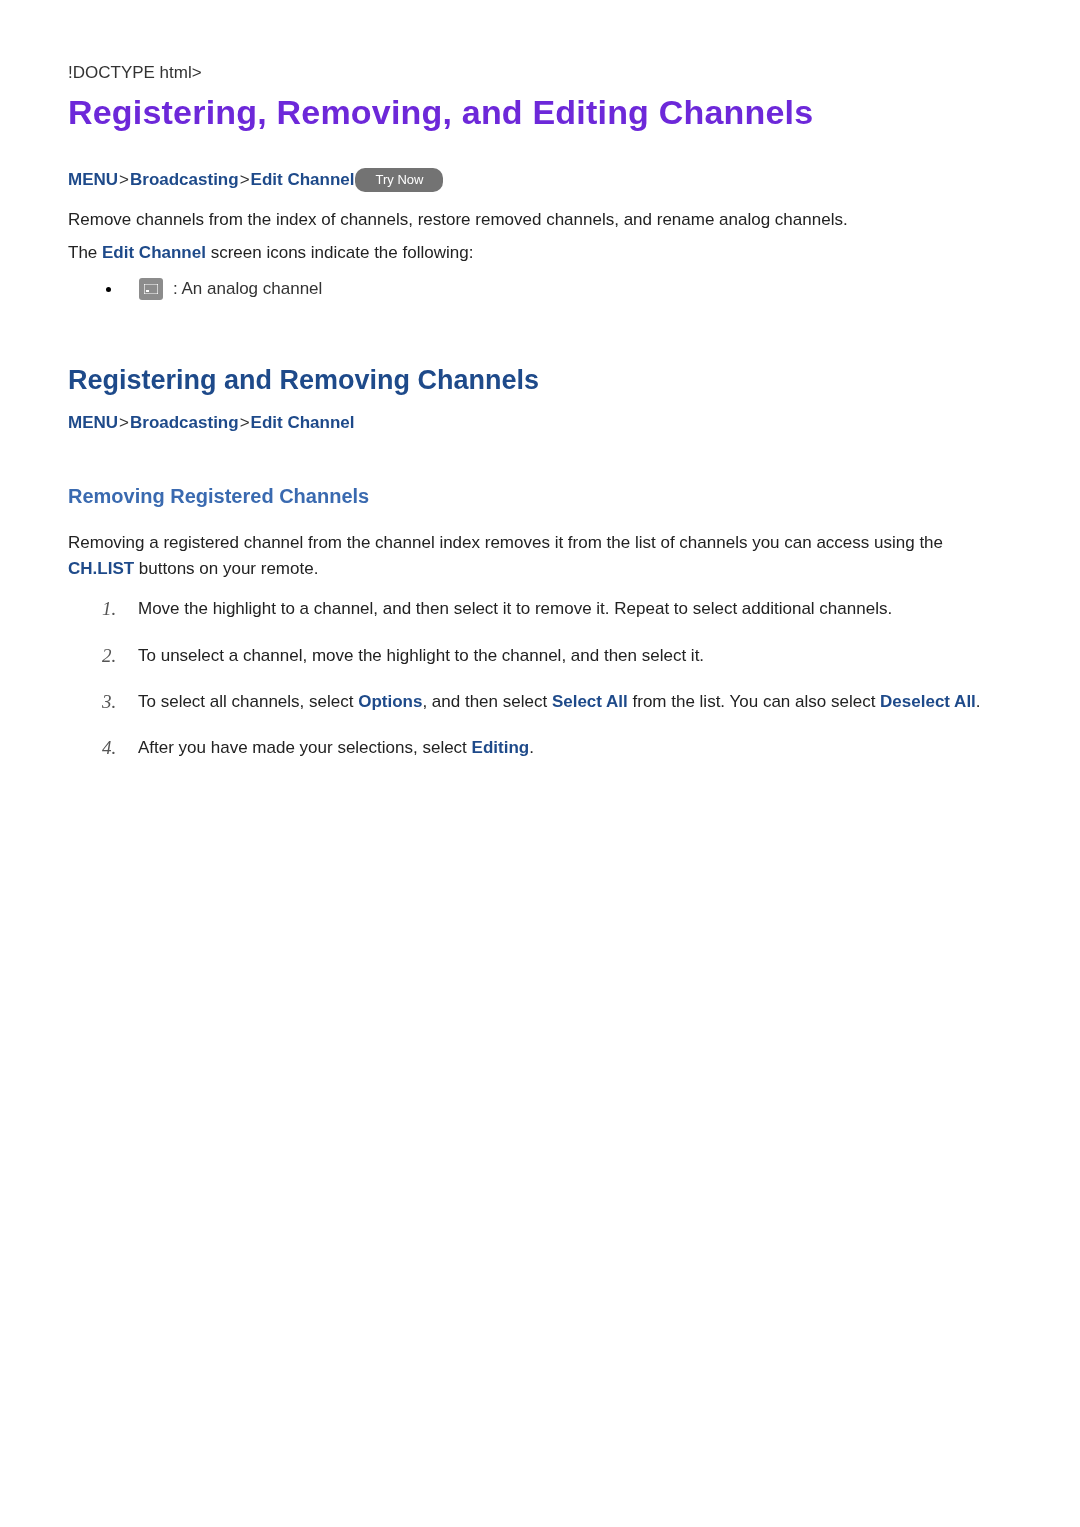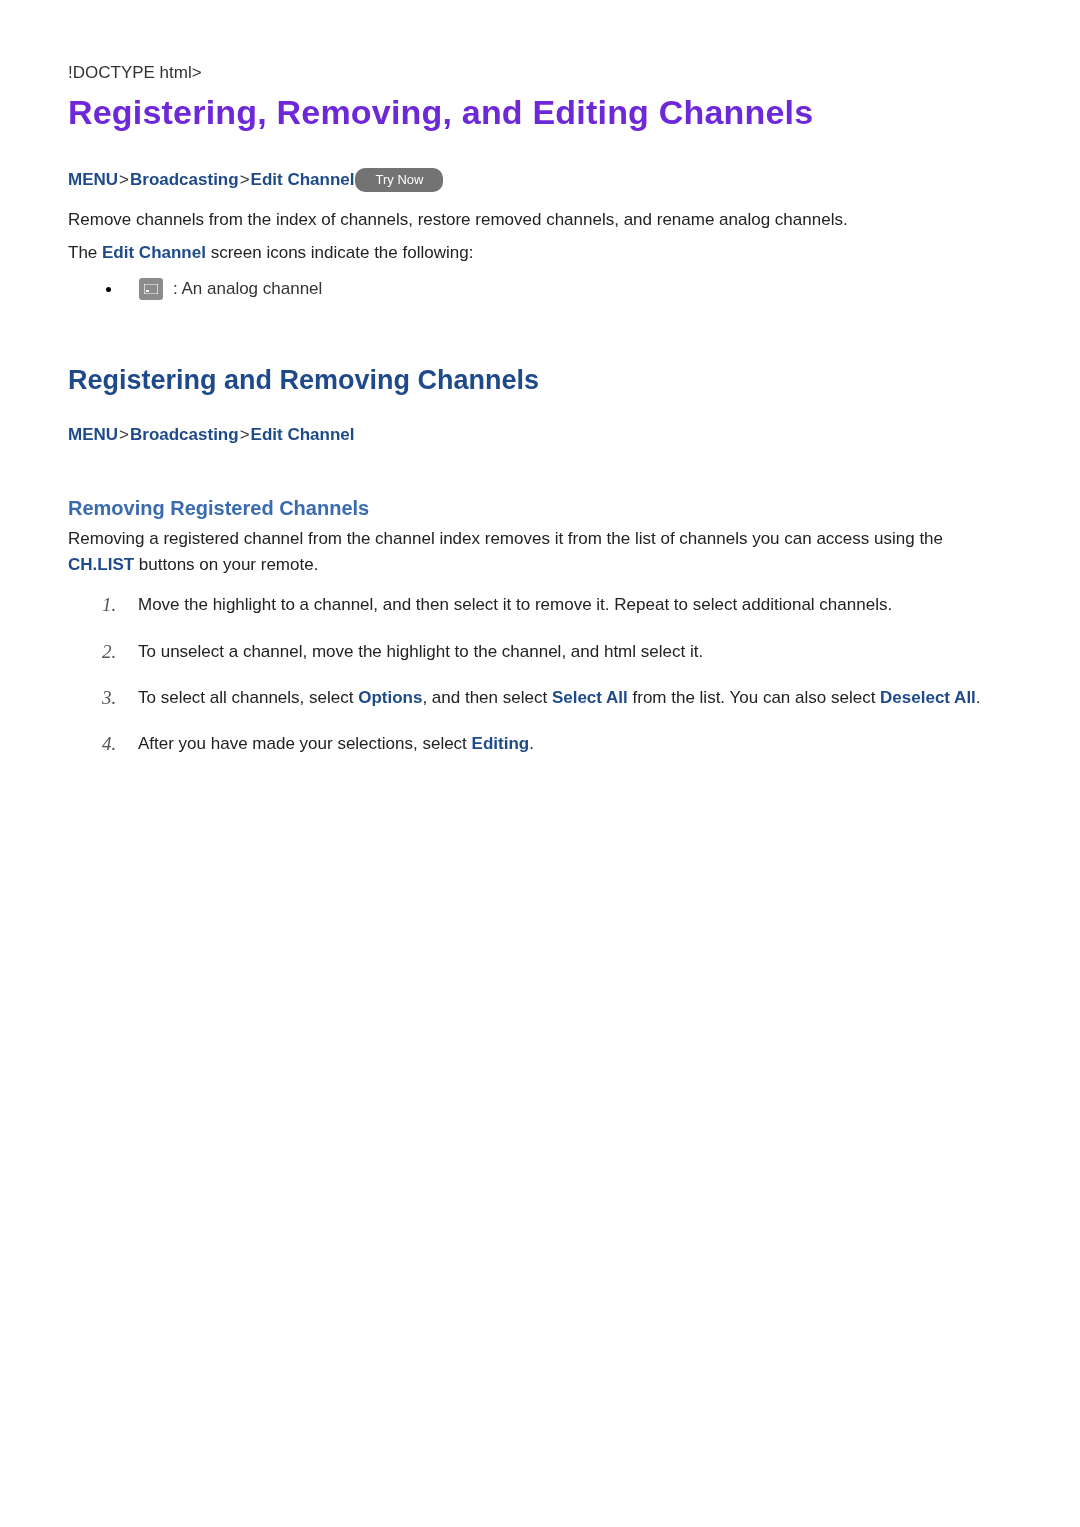--- a/index.html
+++ b/index.html
@@ -20,28 +20,28 @@
     font-weight: 700;
     color: #6d28d9;
     margin-bottom: 28px;
     letter-spacing: 0.2px;
   }
   h2 {
     font-size: 27px;
     font-weight: 700;
     color: #1e4a8a;
     margin-top: 58px;
-    margin-bottom: 20px;
+    margin-bottom: 8px;
   }
   h3 {
     font-size: 20px;
     font-weight: 700;
     color: #3a6ab0;
     margin-top: 44px;
-    margin-bottom: 2px;
+    margin-bottom: 18px;
   }
   .breadcrumb {
     font-weight: 700;
     color: #1e4a8a;
     margin-bottom: 14px;
     display: flex;
     align-items: center;
     gap: 1px;
     flex-wrap: wrap;
   }
@@ -155,21 +155,21 @@
 </div>
 
 <h3>Removing Registered Channels</h3>
 
 <p>
   <span>Removing a registered channel from the channel index removes it from the list of channels you can access using the </span><span class="inline-term">CH.LIST</span><span> buttons on your remote.</span>
 </p>
 
 <ol class="steps">
   <li>Move the highlight to a channel, and then select it to remove it. Repeat to select additional channels.</li>
-  <li>To unselect a channel, move the highlight to the channel, and html select it.</li>
+  <li>To unselect a channel, move the highlight to the channel, and then select it.</li>
   <li>
     <span>To select all channels, select </span><span class="inline-term">Options</span><span>, and then select </span><span class="inline-term">Select All</span><span> from the list. You can also select </span><span class="inline-term">Deselect All</span><span>.</span>
   </li>
   <li>
     <span>After you have made your selections, select </span><span class="inline-term">Editing</span><span>.</span>
   </li>
 </ol>
 
 
 

